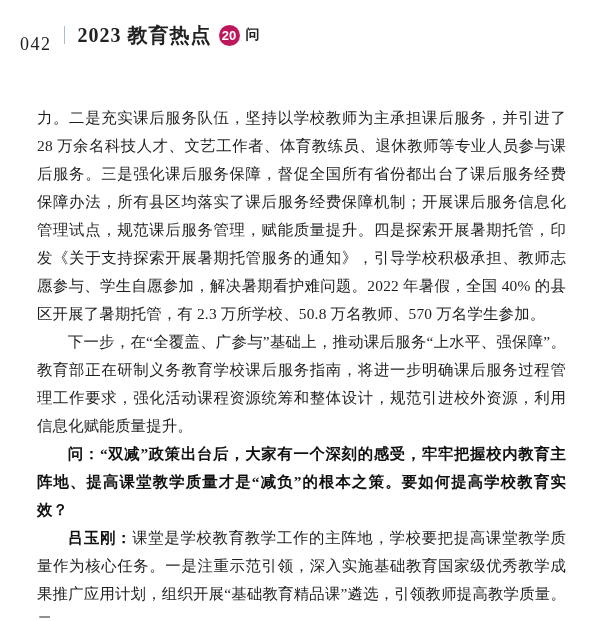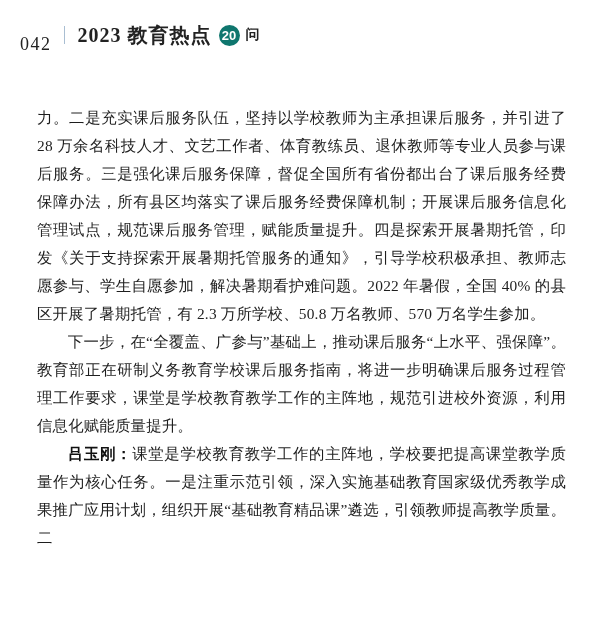--- a/index.html
+++ b/index.html
@@ -93,23 +93,24 @@
 </style>
 </head>
 <body>
 
 <div class="page">
 
   <div class="header">
     <span class="page-num">042</span>
     <span class="header-divider"></span>
     <span class="header-title">2023 教育热点</span>
-    <span class="badge" style="background: #0f766e;">20</span>
+    <span class="badge" style="background: #be185d;">20</span>
     <span class="header-suffix">问</span>
   </div>
 
   <div class="body-text">
     <p class="flush">力。二是充实课后服务队伍，坚持以学校教师为主承担课后服务，并引进了 28 万余名科技人才、文艺工作者、体育教练员、退休教师等专业人员参与课后服务。三是强化课后服务保障，督促全国所有省份都出台了课后服务经费保障办法，所有县区均落实了课后服务经费保障机制；开展课后服务信息化管理试点，规范课后服务管理，赋能质量提升。四是探索开展暑期托管，印发《关于支持探索开展暑期托管服务的通知》，引导学校积极承担、教师志愿参与、学生自愿参加，解决暑期看护难问题。2022 年暑假，全国 40% 的县区开展了暑期托管，有 2.3 万所学校、50.8 万名教师、570 万名学生参加。</p>
-    <p>下一步，在“全覆盖、广参与”基础上，推动课后服务“上水平、强保障”。教育部正在研制义务教育学校课后服务指南，将进一步明确课后服务过程管理工作要求，课堂是学校教育教学工作的主阵地，规范引进校外资源，利用信息化赋能质量提升。</p>
+    <p>下一步，在“全覆盖、广参与”基础上，推动课后服务“上水平、强保障”。教育部正在研制义务教育学校课后服务指南，将进一步明确课后服务过程管理工作要求，强化活动课程资源统筹和整体设计，规范引进校外资源，利用信息化赋能质量提升。</p>
+    <p class="question"><span>问：</span><span>“双减”政策出台后，大家有一个深刻的感受，牢牢把握校内教育主阵地、提高课堂教学质量才是“减负”的根本之策。要如何提高学校教育实效？</span></p>
     <p><span class="speaker">吕玉刚：</span><span>课堂是学校教育教学工作的主阵地，学校要把提高课堂教学质量作为核心任务。一是注重示范引领，深入实施基础教育国家级优秀教学成果推广应用计划，组织开展“基础教育精品课”遴选，引领教师提高教学质量。二</span></p>
   </div>
 
 </div>
 
 </body></html>

